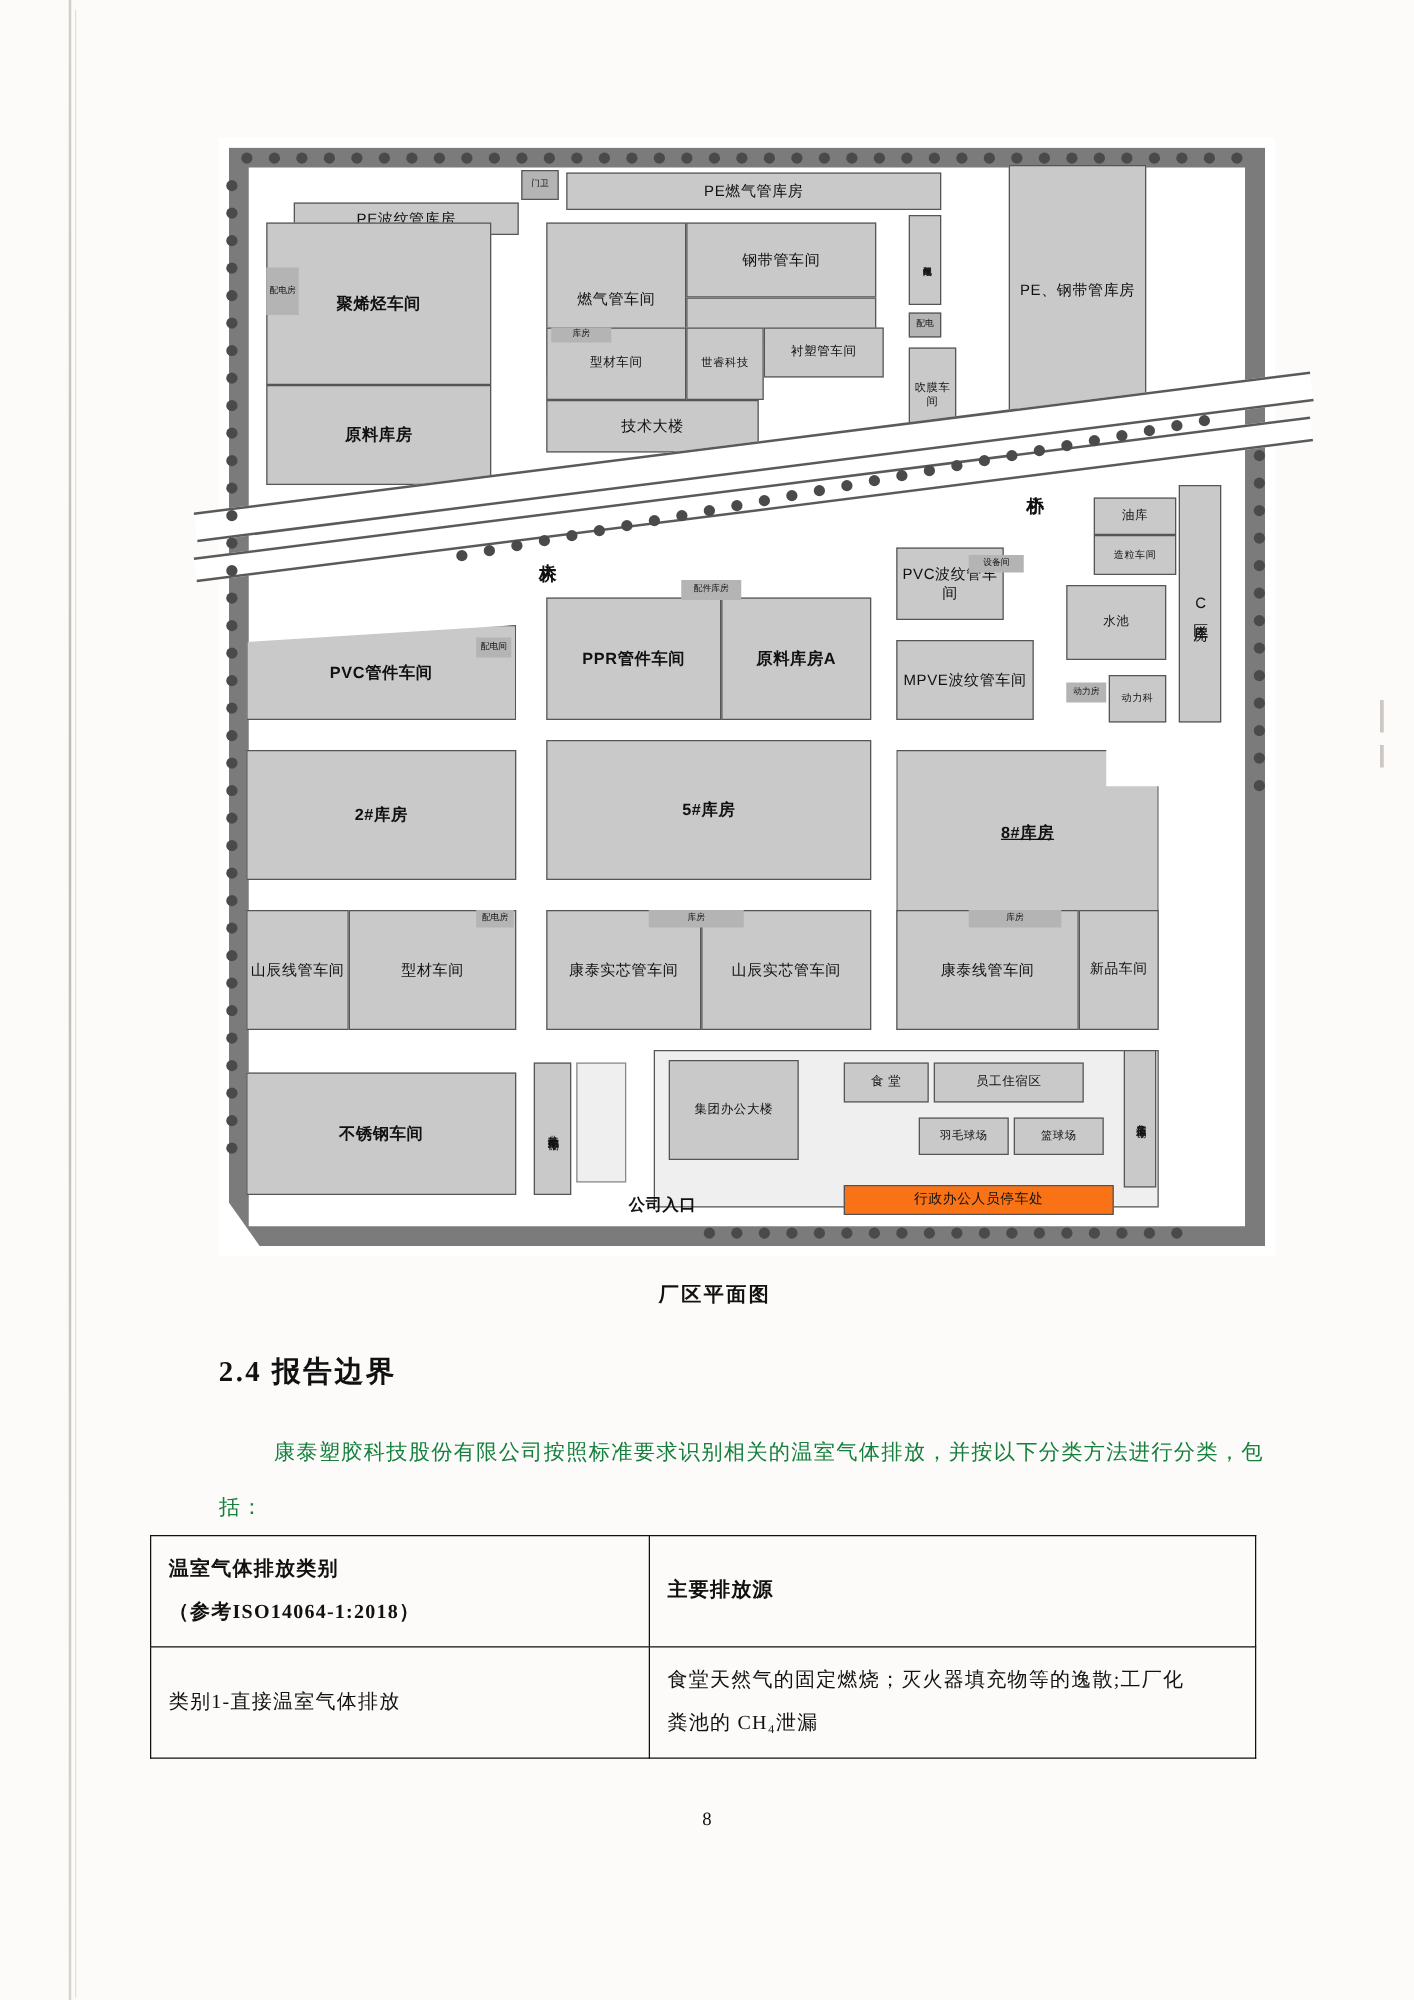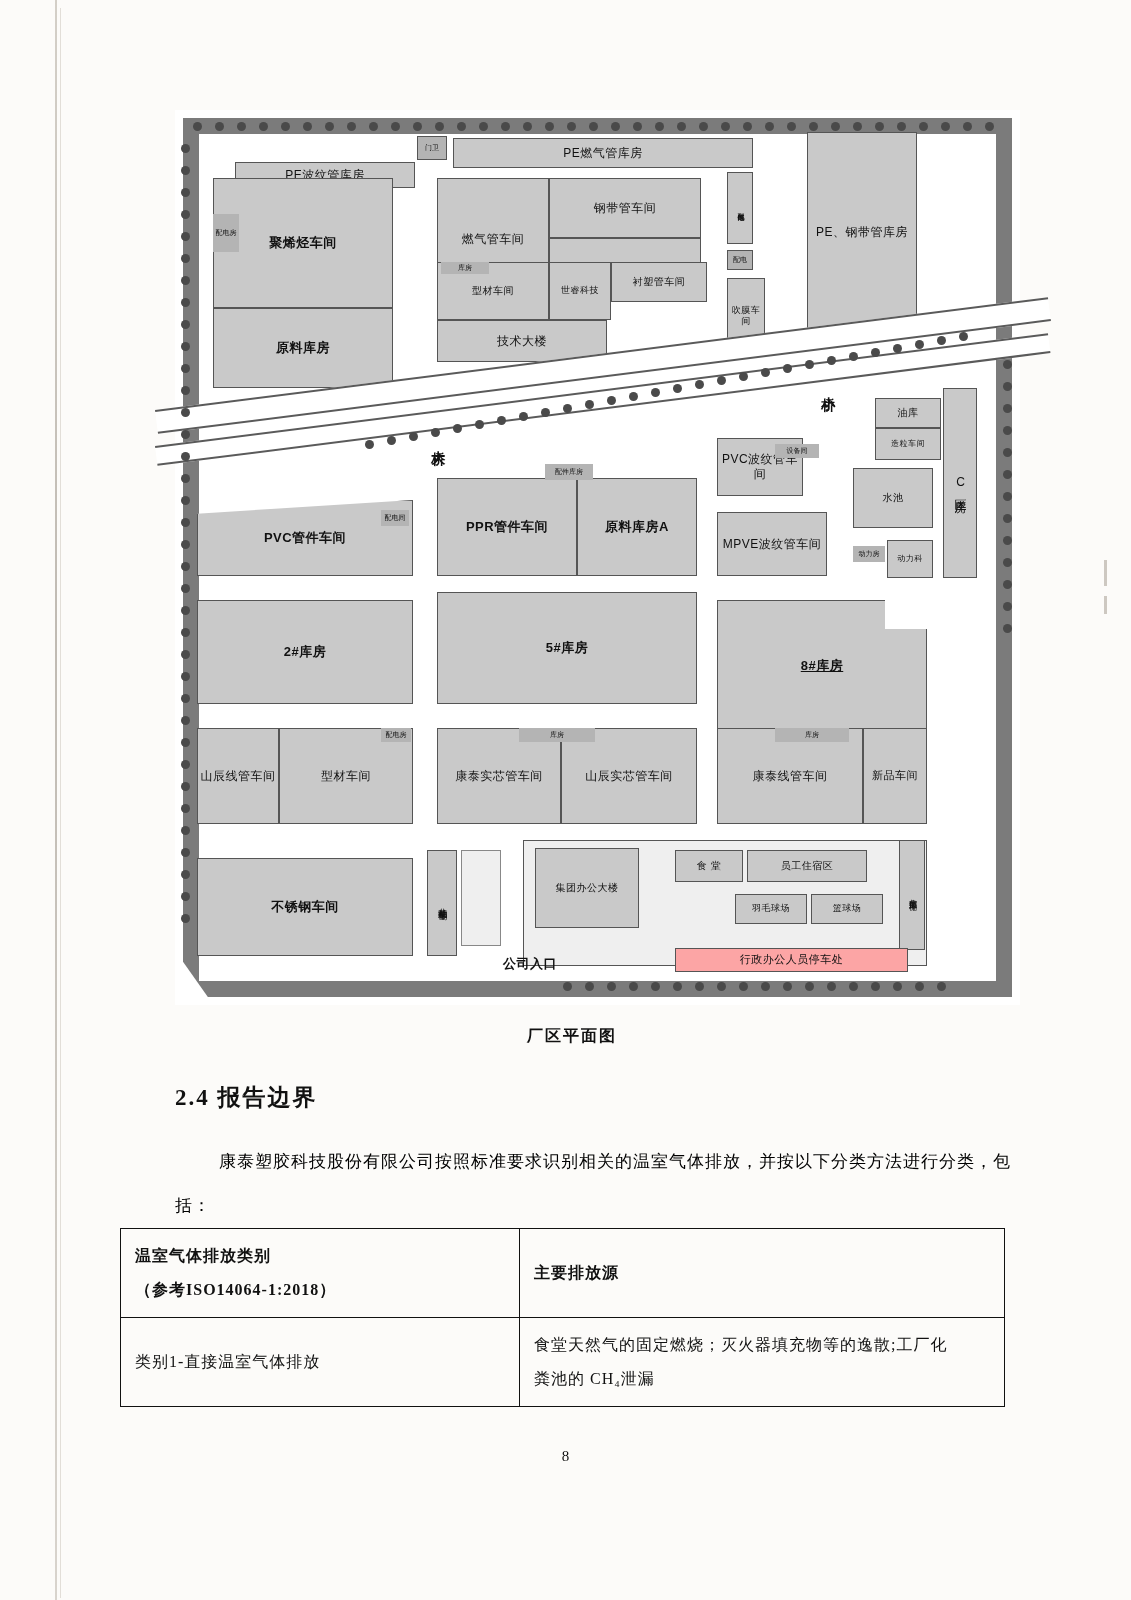--- a/index.html
+++ b/index.html
@@ -85,21 +85,21 @@
     font-size:16px;color:#111;font-weight:bold;letter-spacing:2px;
   }
   
   .h2{
     position:absolute;left:175px;top:1082px;
     font-size:23px;font-weight:bold;color:#111;letter-spacing:2px;
     font-family:"Liberation Serif", serif;
   }
   .para{
     position:absolute;left:175px;top:1140px;width:838px;
-    font-size:17px;color:#000000;line-height:44px;letter-spacing:1px;
+    font-size:17px;color:#15803d;line-height:44px;letter-spacing:1px;
     font-family:Liberation Sans, sans-serif;
     text-indent:44px;
   }
   table.tbl{
     position:absolute;left:120px;top:1228px;width:885px;
     border-collapse:collapse;
     font-family:"Liberation Serif", serif;
   }
   table.tbl td{
     border:1px solid #111;
@@ -215,21 +215,21 @@
       <div class="blk vlt" style="left:348px;top:730px;width:404px;height:126px;background:#efefef;"></div>
       <div class="blk s10" style="left:360px;top:738px;width:104px;height:80px;">集团办公大楼</div>
       <div class="blk s10" style="left:500px;top:740px;width:68px;height:32px;">食 堂</div>
       <div class="blk s10" style="left:572px;top:740px;width:120px;height:32px;">员工住宿区</div>
       <div class="blk s9" style="left:560px;top:784px;width:72px;height:30px;">羽毛球场</div>
       <div class="blk s9" style="left:636px;top:784px;width:72px;height:30px;">篮球场</div>
       <div class="blk s8" style="left:724px;top:730px;width:26px;height:110px;">
           <span class="vert">住宿员工停车棚</span>
         </div>
 
-      <div class="blk s11" style="left:500px;top:838px;width:233px;height:24px;background:#fca5a5;">行政办公人员停车处</div>
+      <div class="blk s11" style="left:500px;top:838px;width:216px;height:24px;background:#f97316;">行政办公人员停车处</div>
       <div class="blk s13" style="left:300px;top:840px;width:110px;height:28px;background:transparent;border:none;">公司入口</div>
 
       <div class="trees">
         <div class="tree" style="left:18px;top:12px;"></div>
           <div class="tree" style="left:40px;top:12px;"></div>
         <div class="tree" style="left:62px;top:12px;"></div>
           <div class="tree" style="left:84px;top:12px;"></div>
         <div class="tree" style="left:106px;top:12px;"></div>
           <div class="tree" style="left:128px;top:12px;"></div>
         <div class="tree" style="left:150px;top:12px;"></div>

